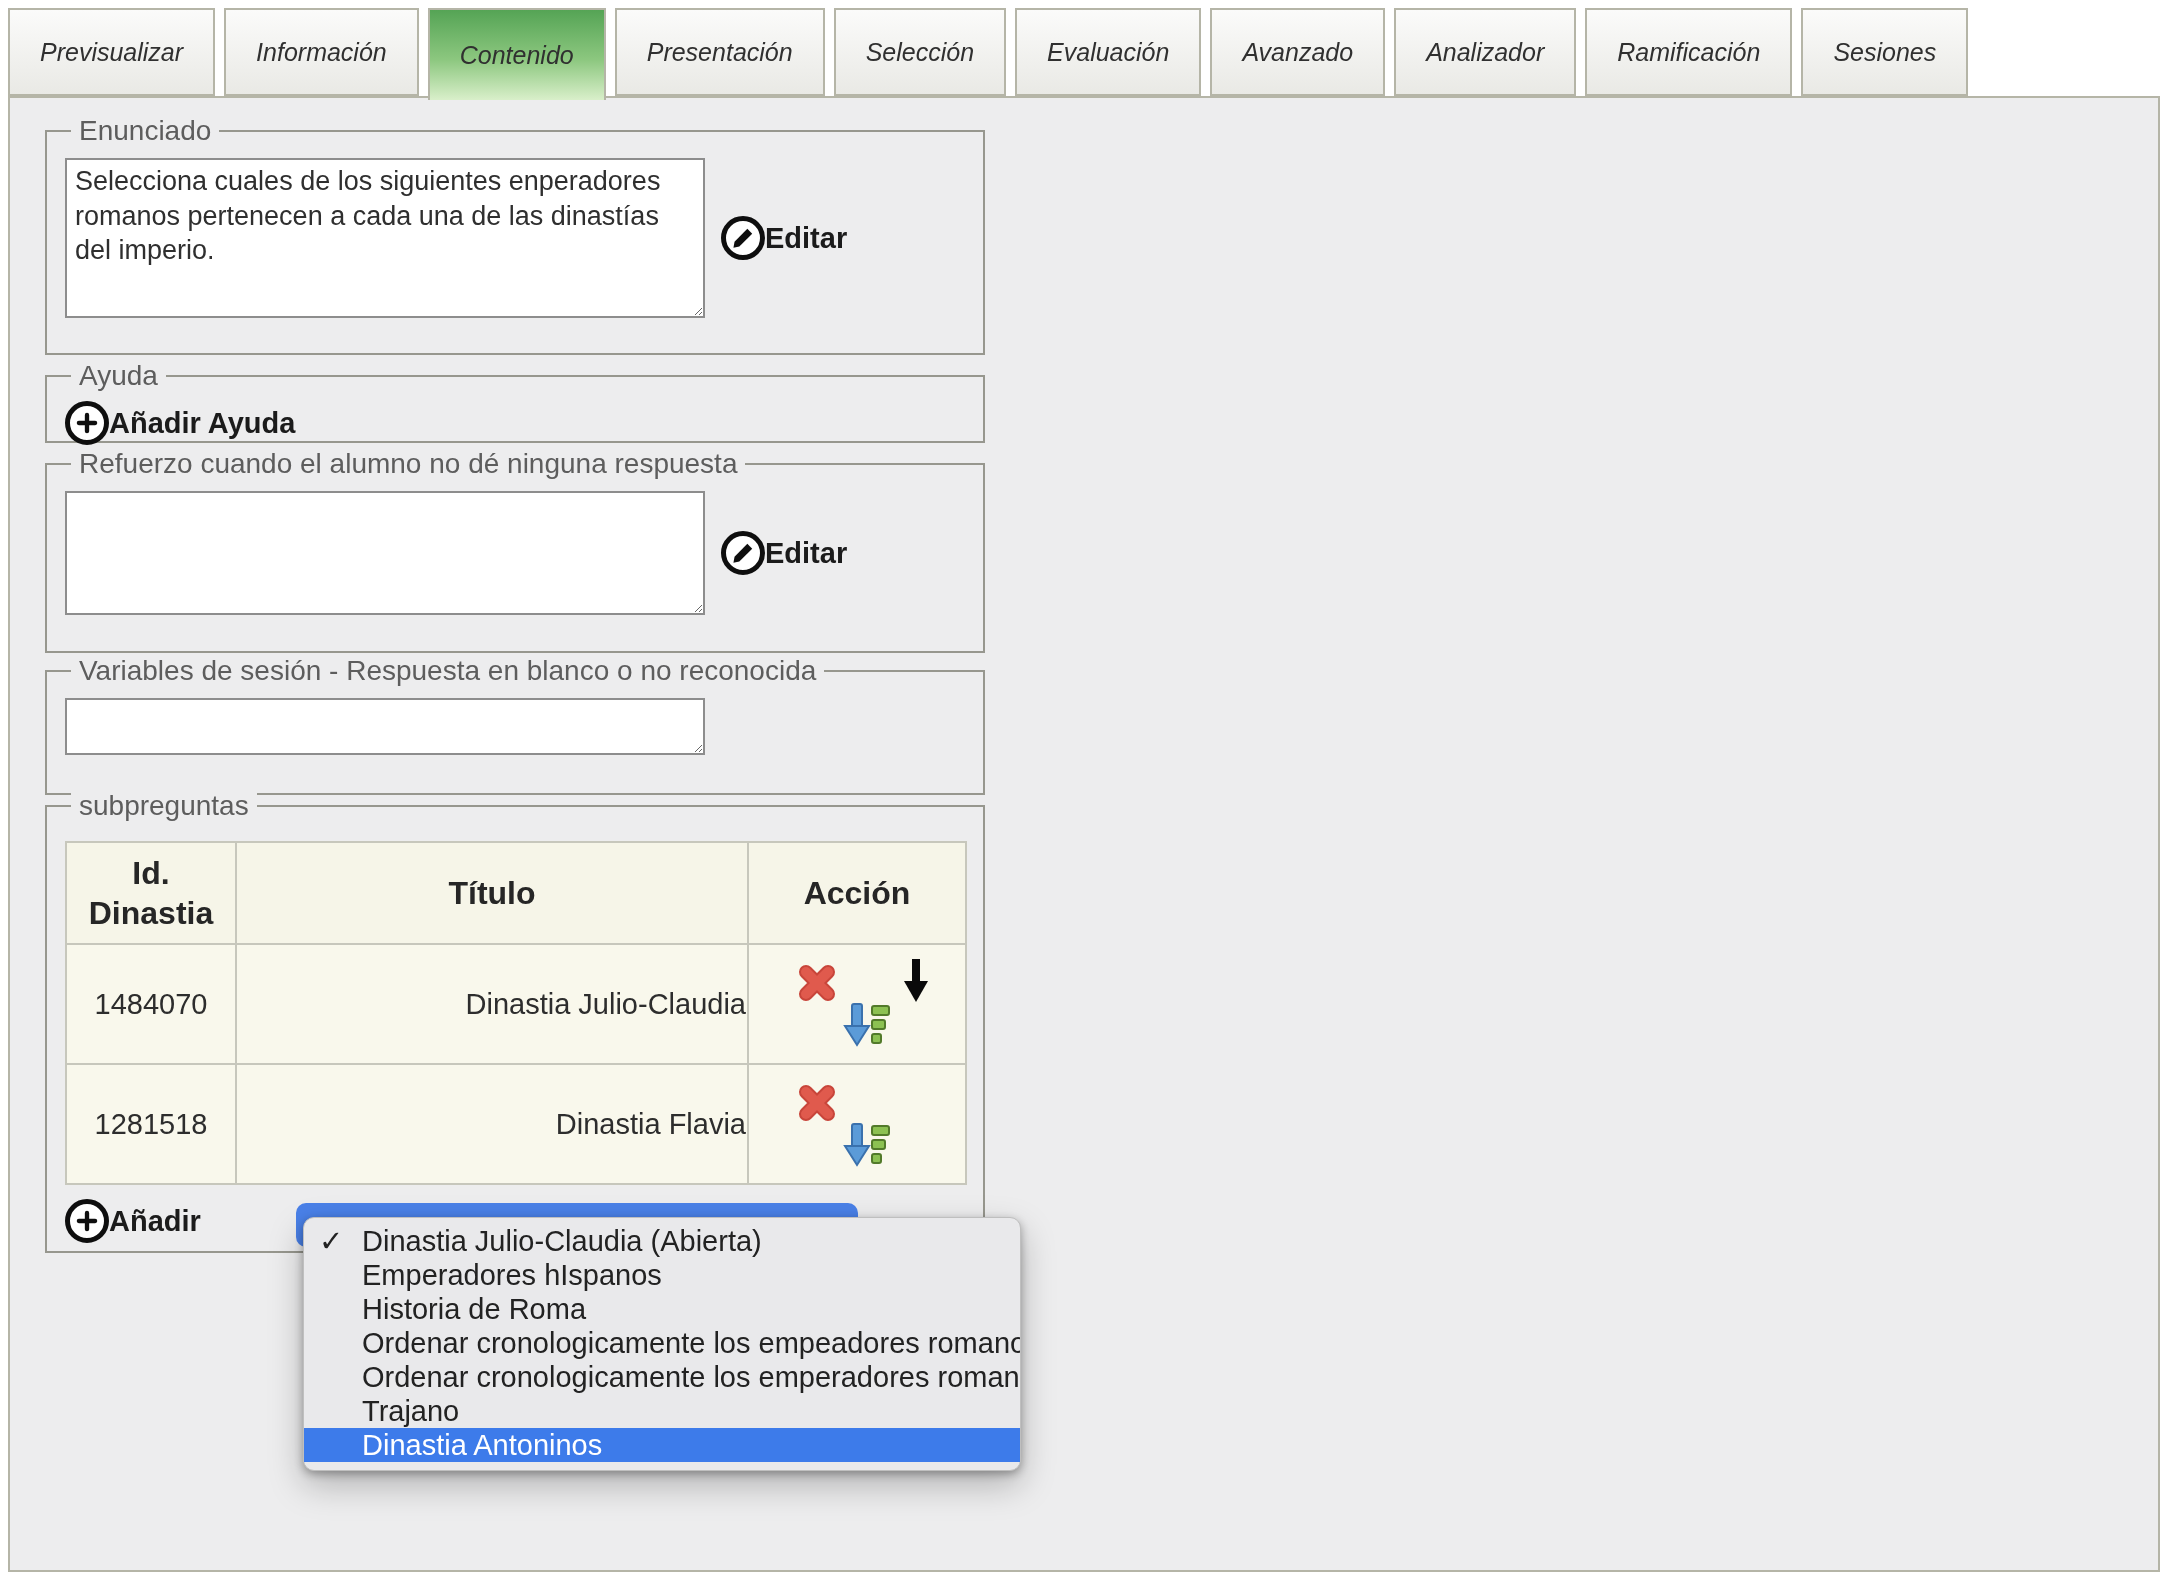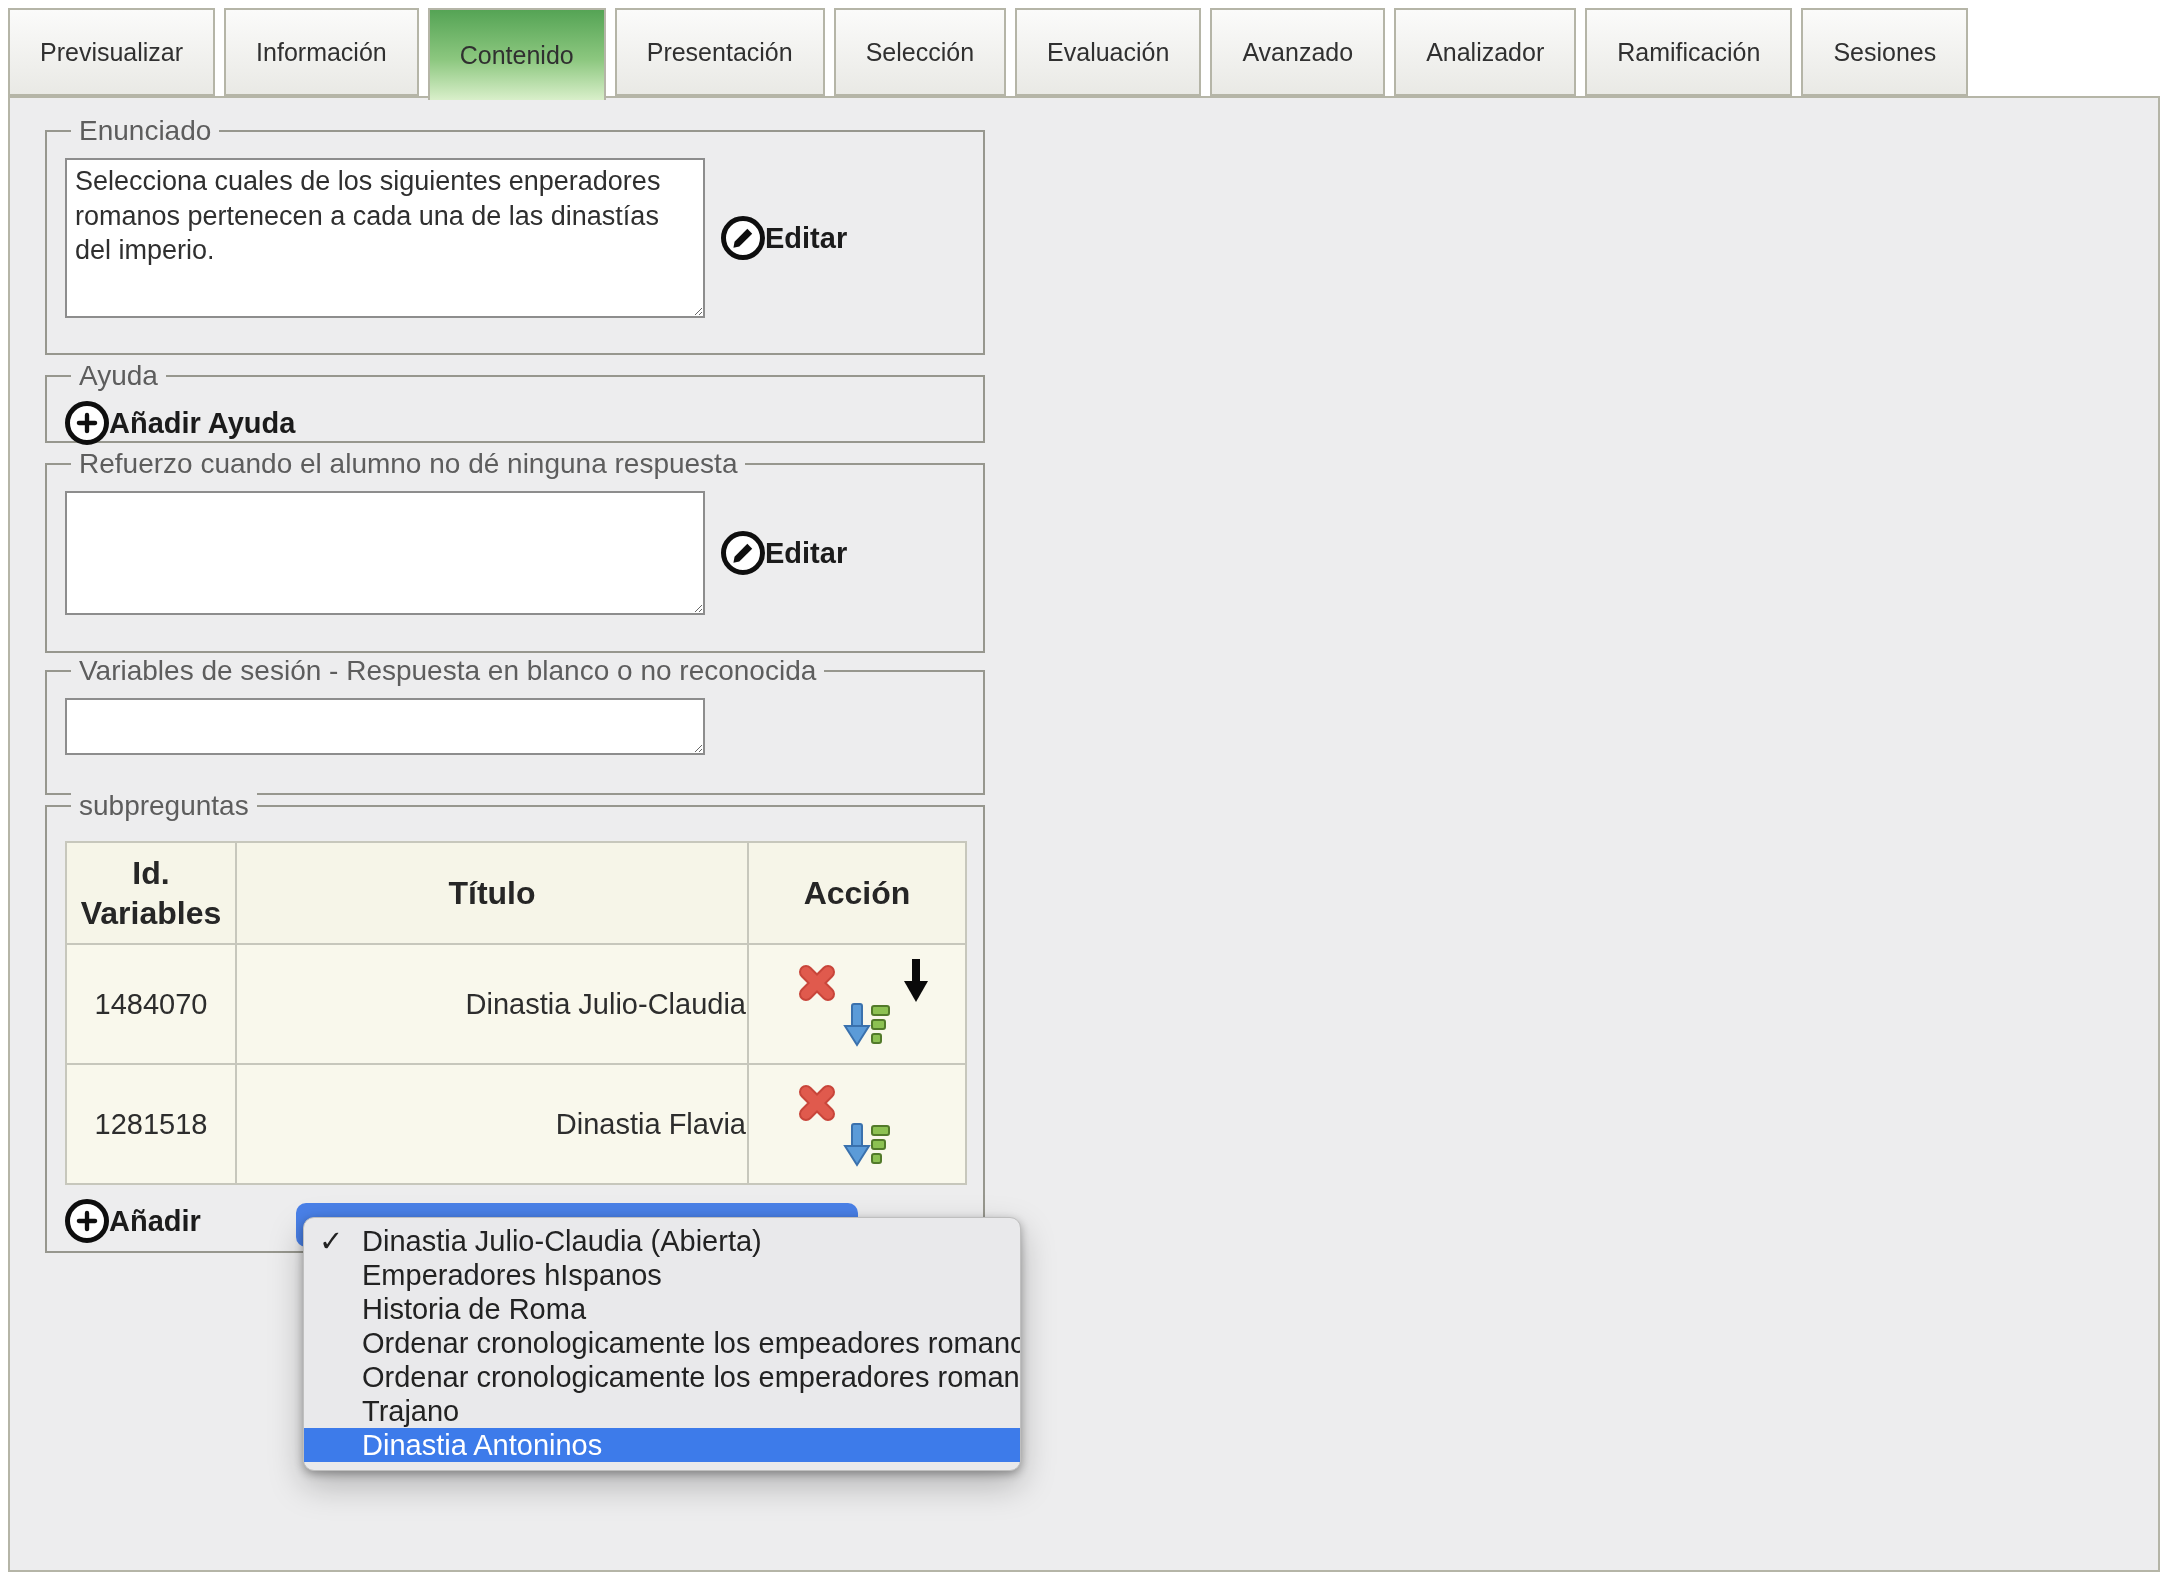--- a/index.html
+++ b/index.html
@@ -4,21 +4,21 @@
 <style>
   html,body{margin:0;padding:0;background:#ffffff;}
   body{
     width:2182px;height:1590px;position:relative;
     font-family:"Liberation Sans","DejaVu Sans",sans-serif;
     color:#2e2e2e;-webkit-font-smoothing:antialiased;
   }
 
   
   .tabbar{
-    display:flex;gap:9px;margin:8px 0 0 8px;position:relative;z-index:3;align-items:flex-start;
+    display:flex;gap:9px;margin:8px 0 0 8px;position:relative;z-index:3;align-items:flex-start;font-style:italic;
   }
   .tab{
     box-sizing:border-box;height:88px;padding:0 30px;display:flex;align-items:center;justify-content:center;
     font-size:25px;color:#303030;cursor:default;
     background:linear-gradient(#fbfbfa,#e9e9e5);
     border:2px solid #b5b5a7;
   }
   .tab.active{
     background:linear-gradient(#55a455 0%,#8cc77f 55%,#d9efca 100%);
     height:92px;margin-bottom:-4px;border-bottom:none;z-index:4;
@@ -178,21 +178,21 @@
     <span class="legend">subpreguntas</span>
 
     <table class="sp">
       <colgroup>
           <col class="col-id">
           <col class="col-title">
           <col class="col-action">
         </colgroup>
       <thead>
         <tr>
-          <th>Id. Variables</th>
+          <th>Id. Dinastia</th>
           <th>Título</th>
           <th>Acción</th>
         </tr>
       </thead>
       <tbody>
         <tr>
           <td class="cell-id">1484070</td>
           <td class="cell-title">Dinastia Julio-Claudia</td>
           <td class="cell-action">
             <span class="act-x">

